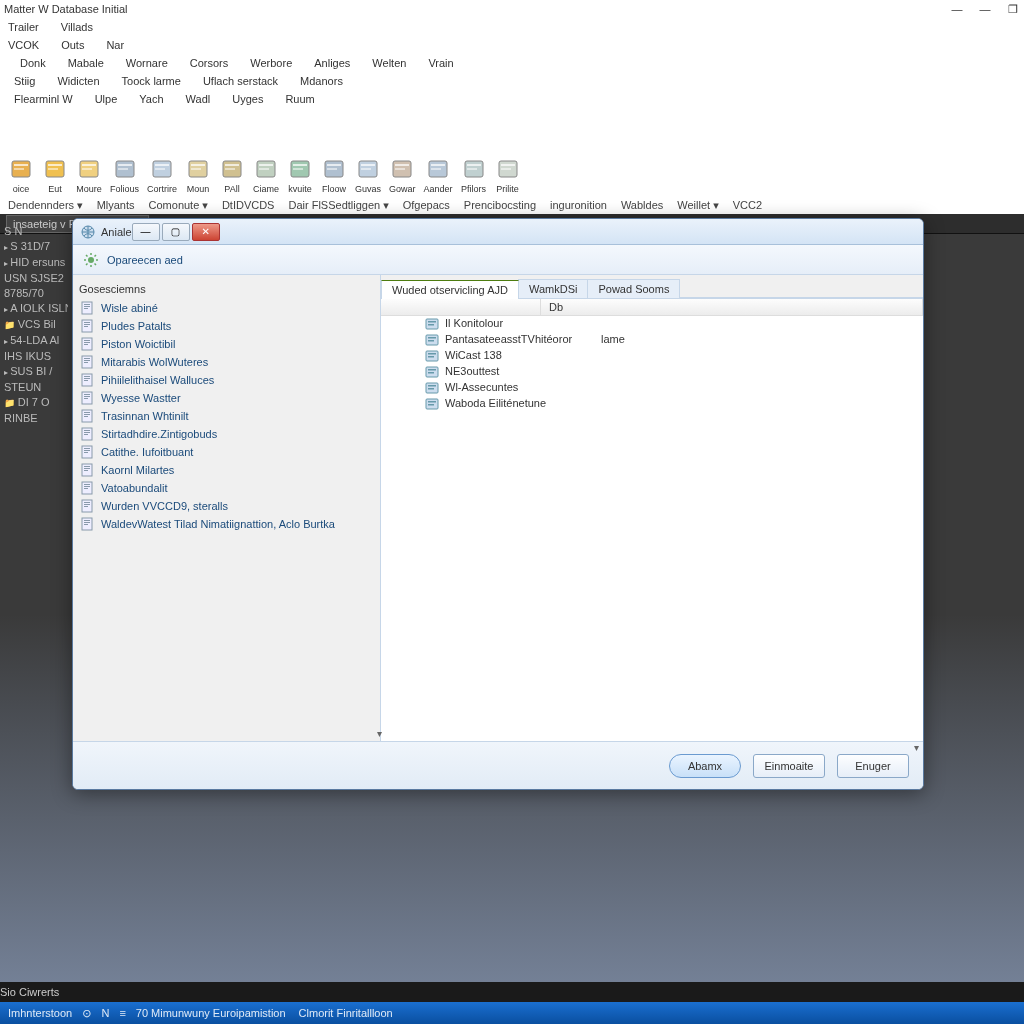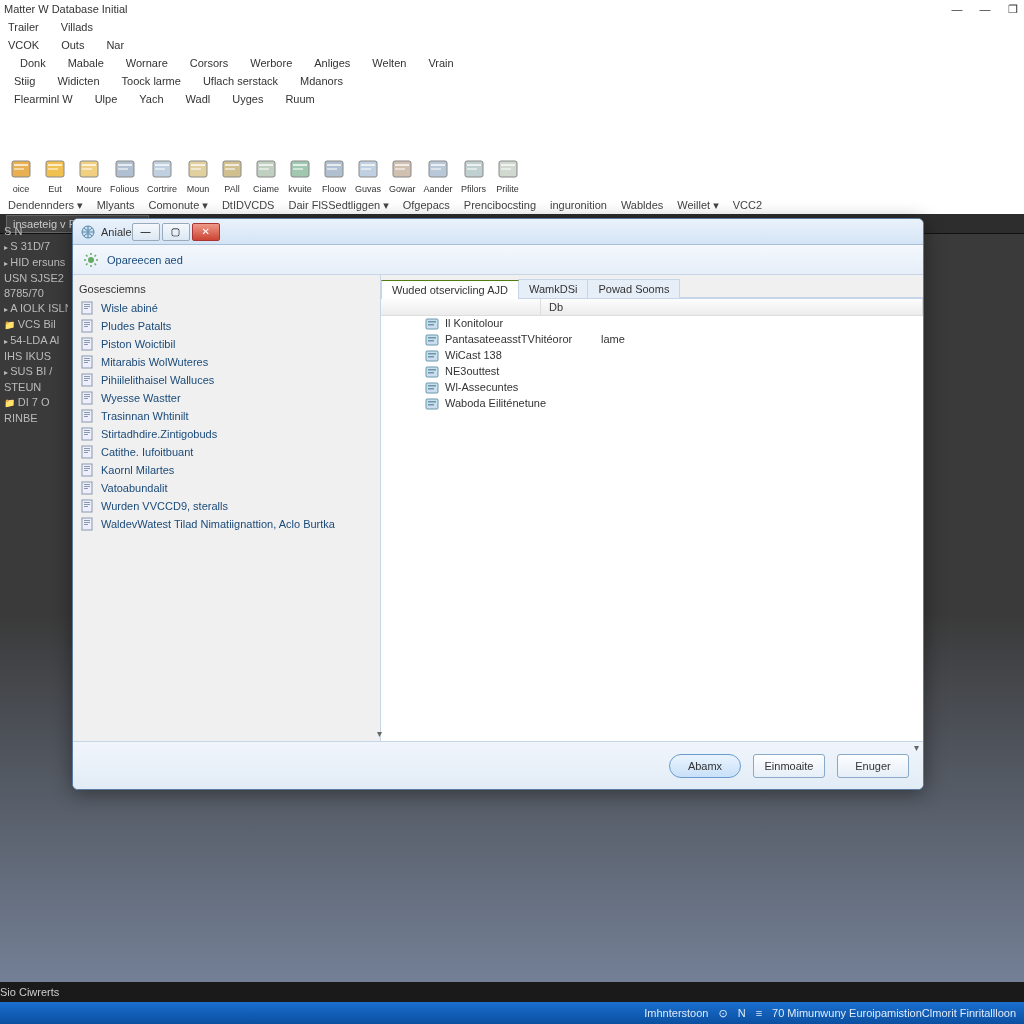--- a/index.html
+++ b/index.html
@@ -63,21 +63,21 @@
 .dlg-list .hdr .col { padding: 2px 8px; border-right: 1px solid #ddd; }
 .dlg-list .row { display: flex; padding: 1px 4px; font-size: 11px; color: #333; gap: 6px; margin-left: 40px; }
 .dlg-list .row .rico { width: 14px; height: 14px; }
 
 .dlg-footer { height: 48px; background: linear-gradient(to bottom, #f0f5fb, #e2ecf6); border-top: 1px solid #c6d6e8; display: flex; align-items: center; justify-content: flex-end; gap: 12px; padding: 0 14px; }
 .dlg-footer button { min-width: 72px; height: 24px; border: 1px solid #8aa8c8; border-radius: 3px; background: linear-gradient(#fdfeff, #e6eef8); font-size: 11px; color: #333; }
 .dlg-footer button.primary { background: linear-gradient(#eaf4ff, #c8e0f8); border-color: #6a9ad0; border-radius: 12px; }
 
 
 .blackbar { position: absolute; left: 0; bottom: 22px; width: 100%; height: 20px; background: #1a1a1a; color: #ccc; font-size: 10px; display: flex; align-items: center; justify-content: flex-start; }
-.taskbar { position: absolute; left: 0; bottom: 0; width: 100%; height: 22px; background: linear-gradient(#1a6fd0, #0a4fa0); display: flex; align-items: center; justify-content: flex-end; padding: 0 8px; color: #dfeaf7; font-size: 10px; }
+.taskbar { position: absolute; left: 0; bottom: 0; width: 100%; height: 22px; background: linear-gradient(#1a6fd0, #0a4fa0); display: flex; align-items: center; justify-content: flex-start; padding: 0 8px; color: #dfeaf7; font-size: 10px; gap: 13px; }
 .taskbar .left { display: flex; align-items: center; gap: 10px; }
 
 
 svg { display: block; }
 </style>
 </head>
 <body>
 
 <div class="app-window">
   <div class="title-bar">

